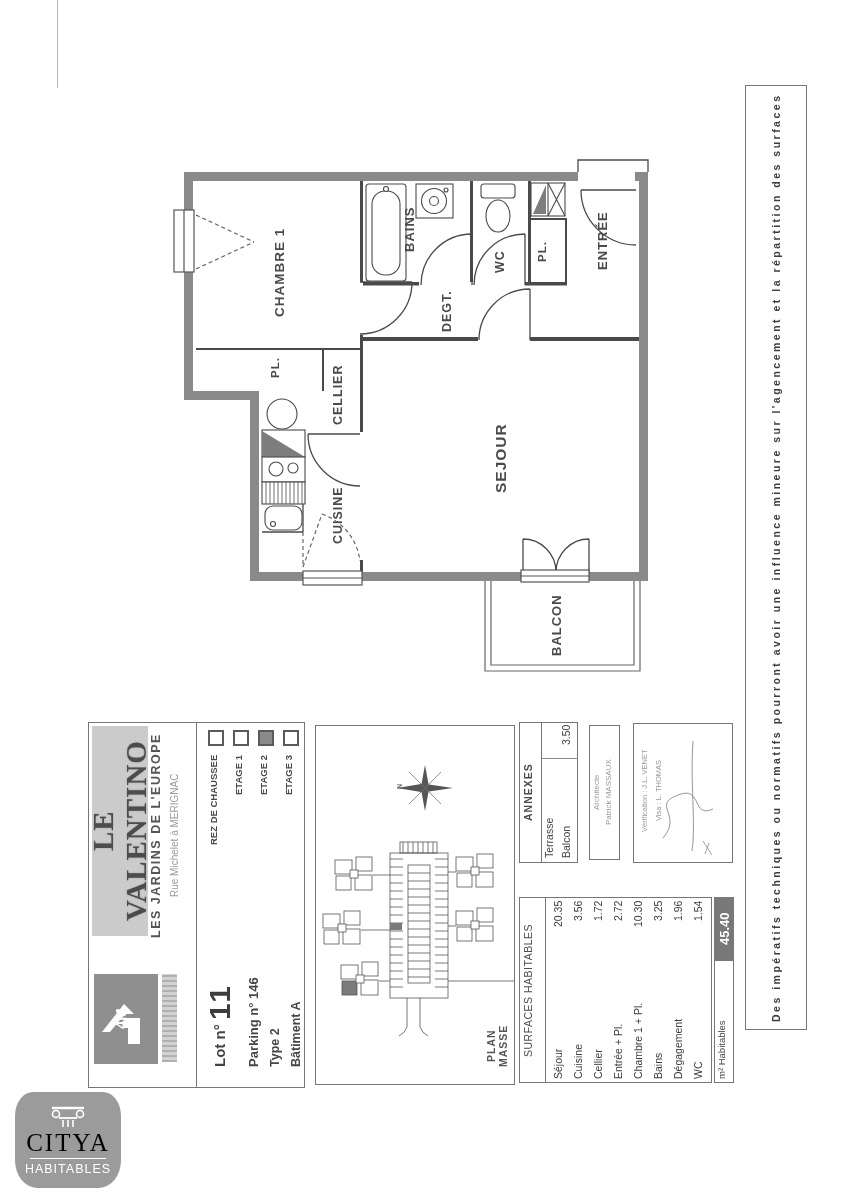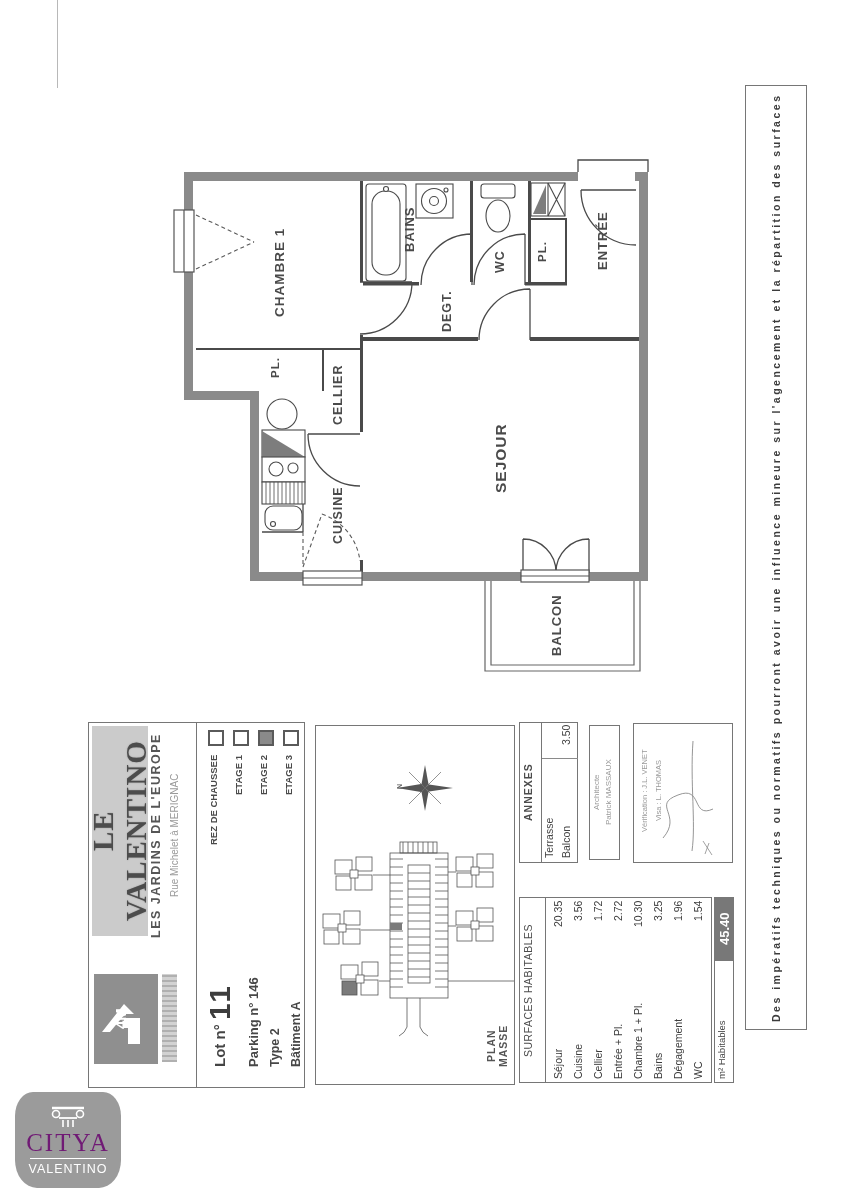--- a/index.html
+++ b/index.html
@@ -310,18 +310,18 @@
 </div>
 
 <div class="abs" style="left:15px;top:1092px;width:106px;height:96px;background:#9b9b9b;border-radius:18px 18px 22px 22px / 24px 24px 28px 28px;display:flex;flex-direction:column;align-items:center;justify-content:center;gap:1px;">
   <svg width="44" height="24" viewBox="0 0 44 24">
     <path d="M6,3 H38" stroke="#fff" stroke-width="2.5" fill="none"></path>
     <circle cx="10" cy="9" r="3.5" stroke="#fff" stroke-width="1.6" fill="none"></circle>
     <circle cx="34" cy="9" r="3.5" stroke="#fff" stroke-width="1.6" fill="none"></circle>
     <path d="M13,13 H31" stroke="#fff" stroke-width="1.8" fill="none"></path>
     <path d="M17,15 V22 M22,15 V22 M27,15 V22" stroke="#fff" stroke-width="1.6" fill="none"></path>
   </svg>
-  <div class="serif" style="color:#701a75;font-size:25px;letter-spacing:2px;line-height:1;">CITYA</div>
+  <div class="serif" style="color:#000000;font-size:25px;letter-spacing:2px;line-height:1;">CITYA</div>
   <div style="width:76px;height:1px;background:#fff;margin:2px 0;"></div>
-  <div style="color:#fff;font-size:12.5px;letter-spacing:1px;">VALENTINO</div>
+  <div style="color:#fff;font-size:12.5px;letter-spacing:1px;">HABITABLES</div>
 </div>
 
 </div>
 
 </body></html>

